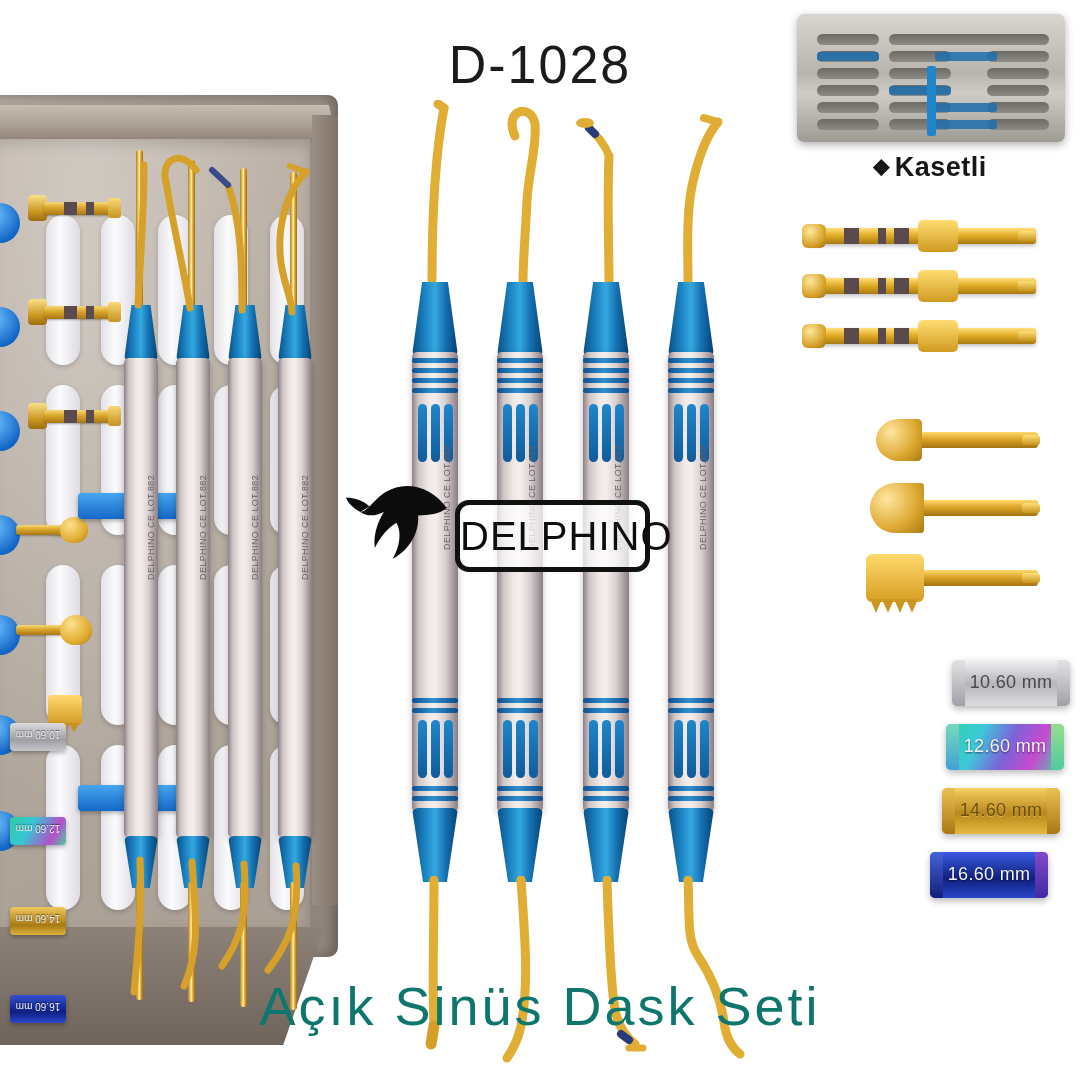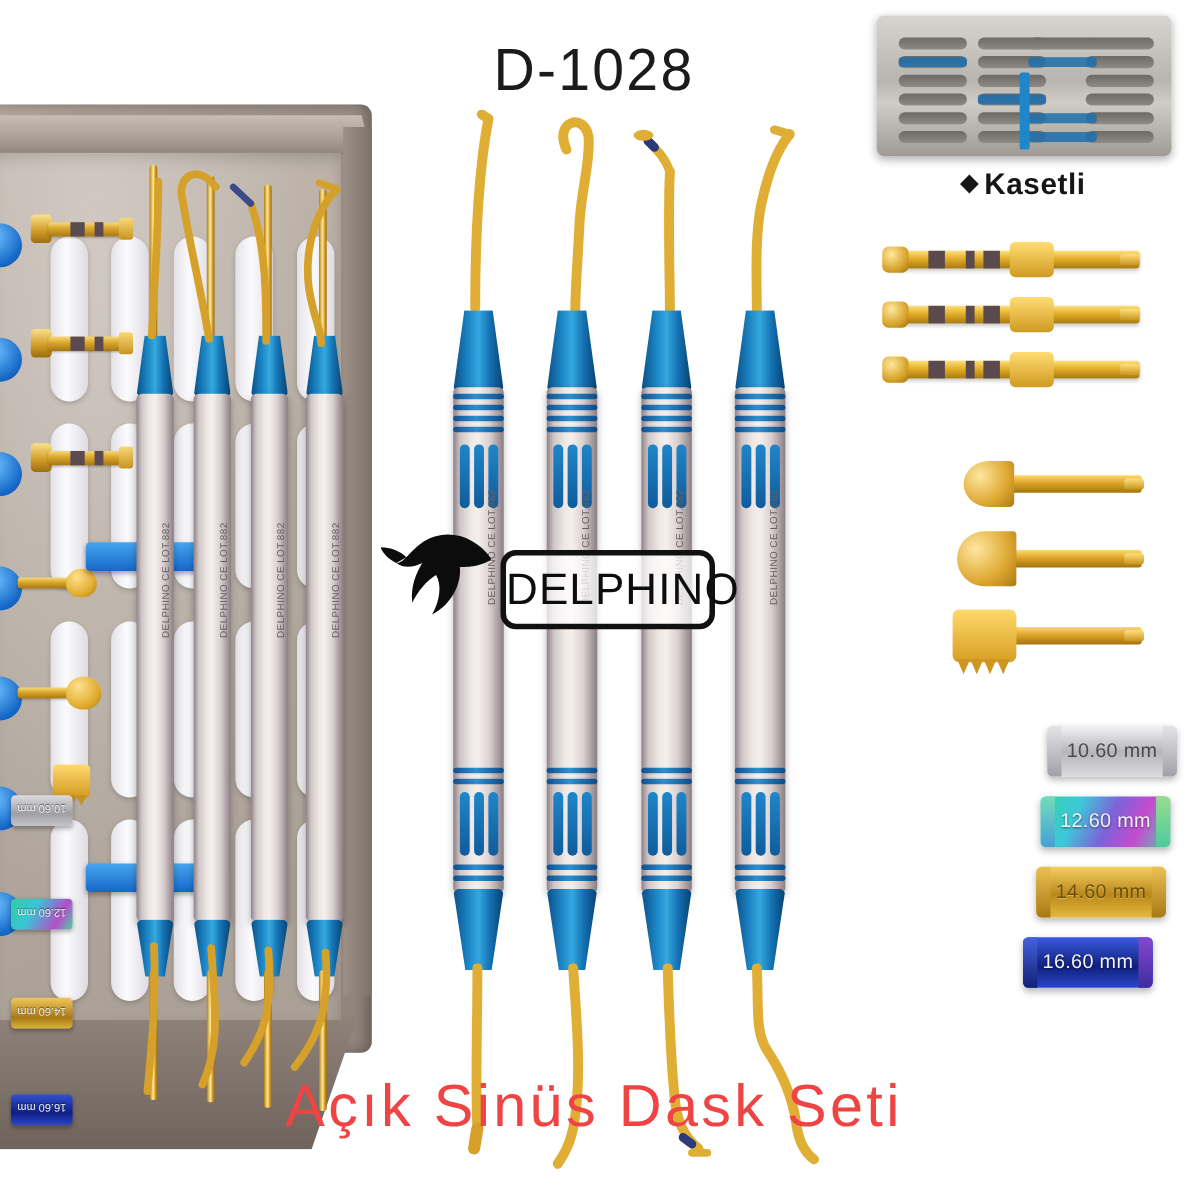--- a/index.html
+++ b/index.html
@@ -4,21 +4,21 @@
 <style>
   html,body{margin:0;padding:0;background:#fff;}
   body{width:1080px;height:1080px;position:relative;overflow:hidden;
        font-family:"Liberation Sans",sans-serif;}
 
   
   .title{position:absolute;left:0;top:34px;width:1080px;text-align:center;
          font-size:52px;letter-spacing:2px;color:#1b1b1b;font-weight:400;}
   .title span{display:inline-block;transform:scaleY(1.04);}
   .caption{position:absolute;left:0;top:975px;width:1080px;text-align:center;
-           font-size:54px;letter-spacing:3px;color:#ef4444;font-weight:400;}
+           font-size:54px;letter-spacing:3px;color:#0f766e;font-weight:400;}
   .kasetli{position:absolute;left:795px;top:152px;width:270px;text-align:center;
            font-size:27px;font-weight:700;color:#161616;letter-spacing:.5px;}
   .kasetli .dia{font-size:21px;position:relative;top:-3px;margin-right:5px;}
 
   
   .tray{position:absolute;left:-14px;top:95px;width:352px;height:862px;}
   .tray-wall{position:absolute;inset:0;
       background:linear-gradient(100deg,#b3a79d 0%,#a89c92 18%,#9c9087 55%,#8e8279 100%);
       border-radius:3px 10px 10px 3px;
       box-shadow:inset -5px 0 11px rgba(0,0,0,.28);}

